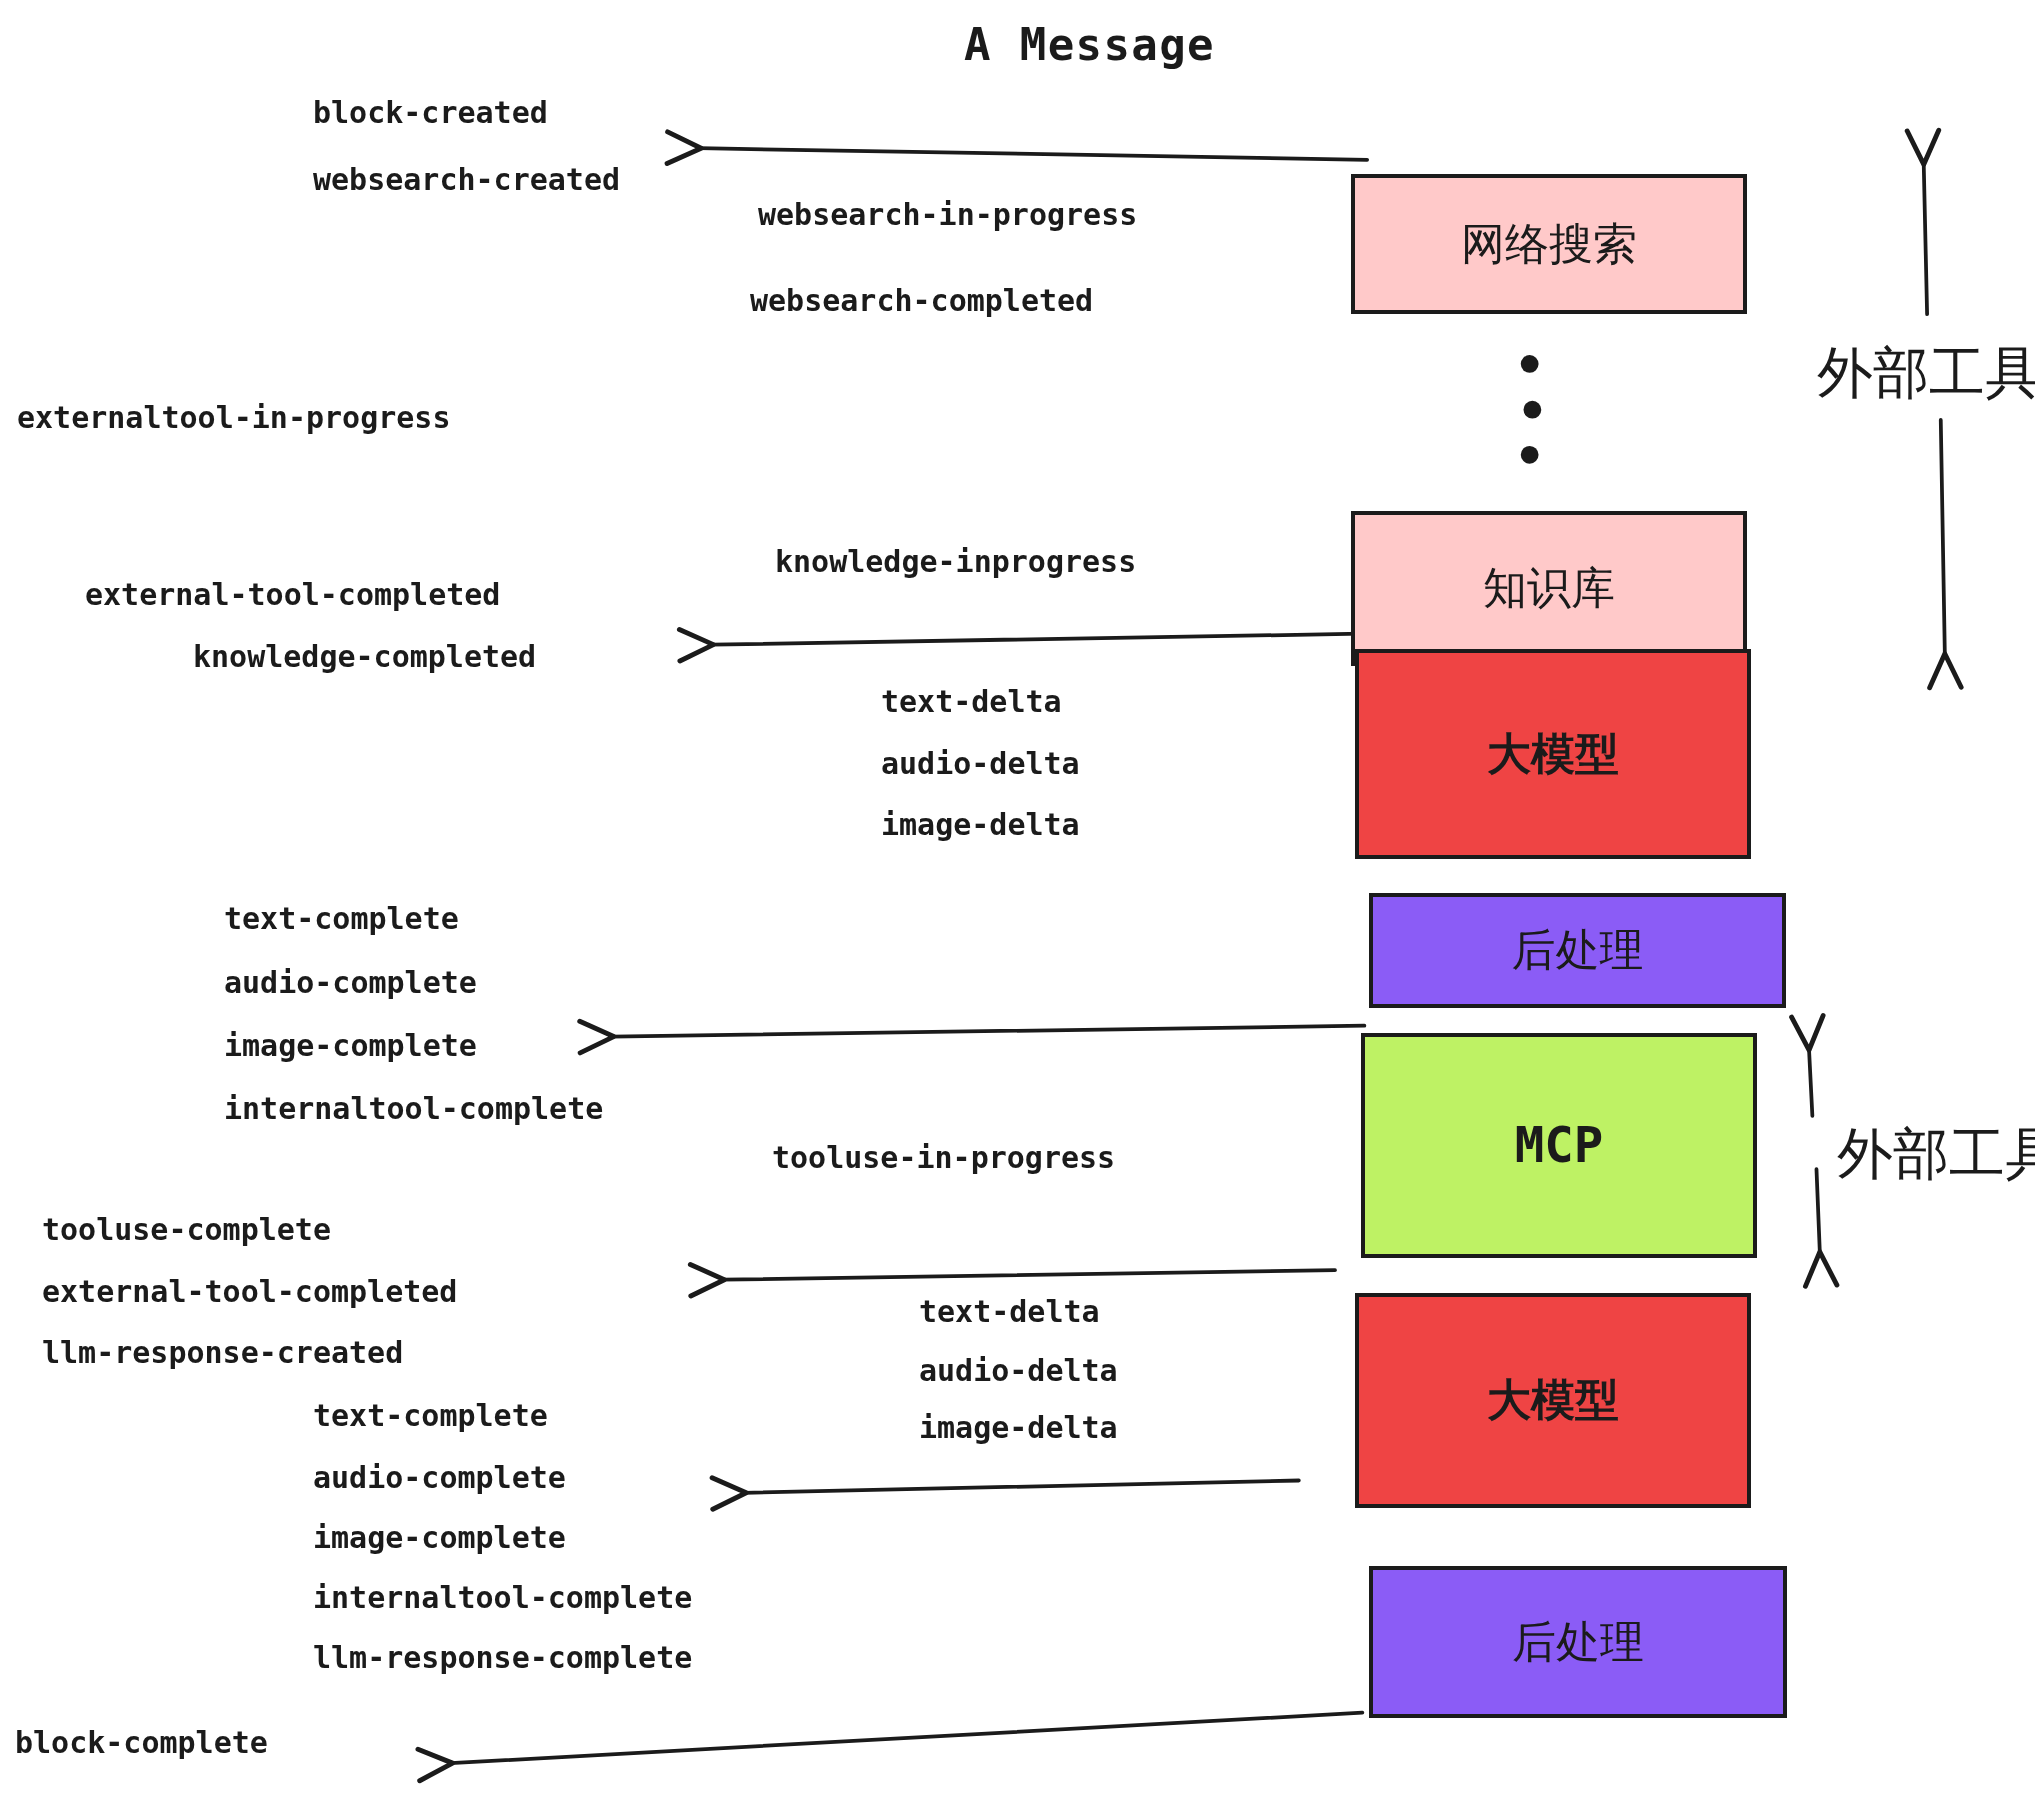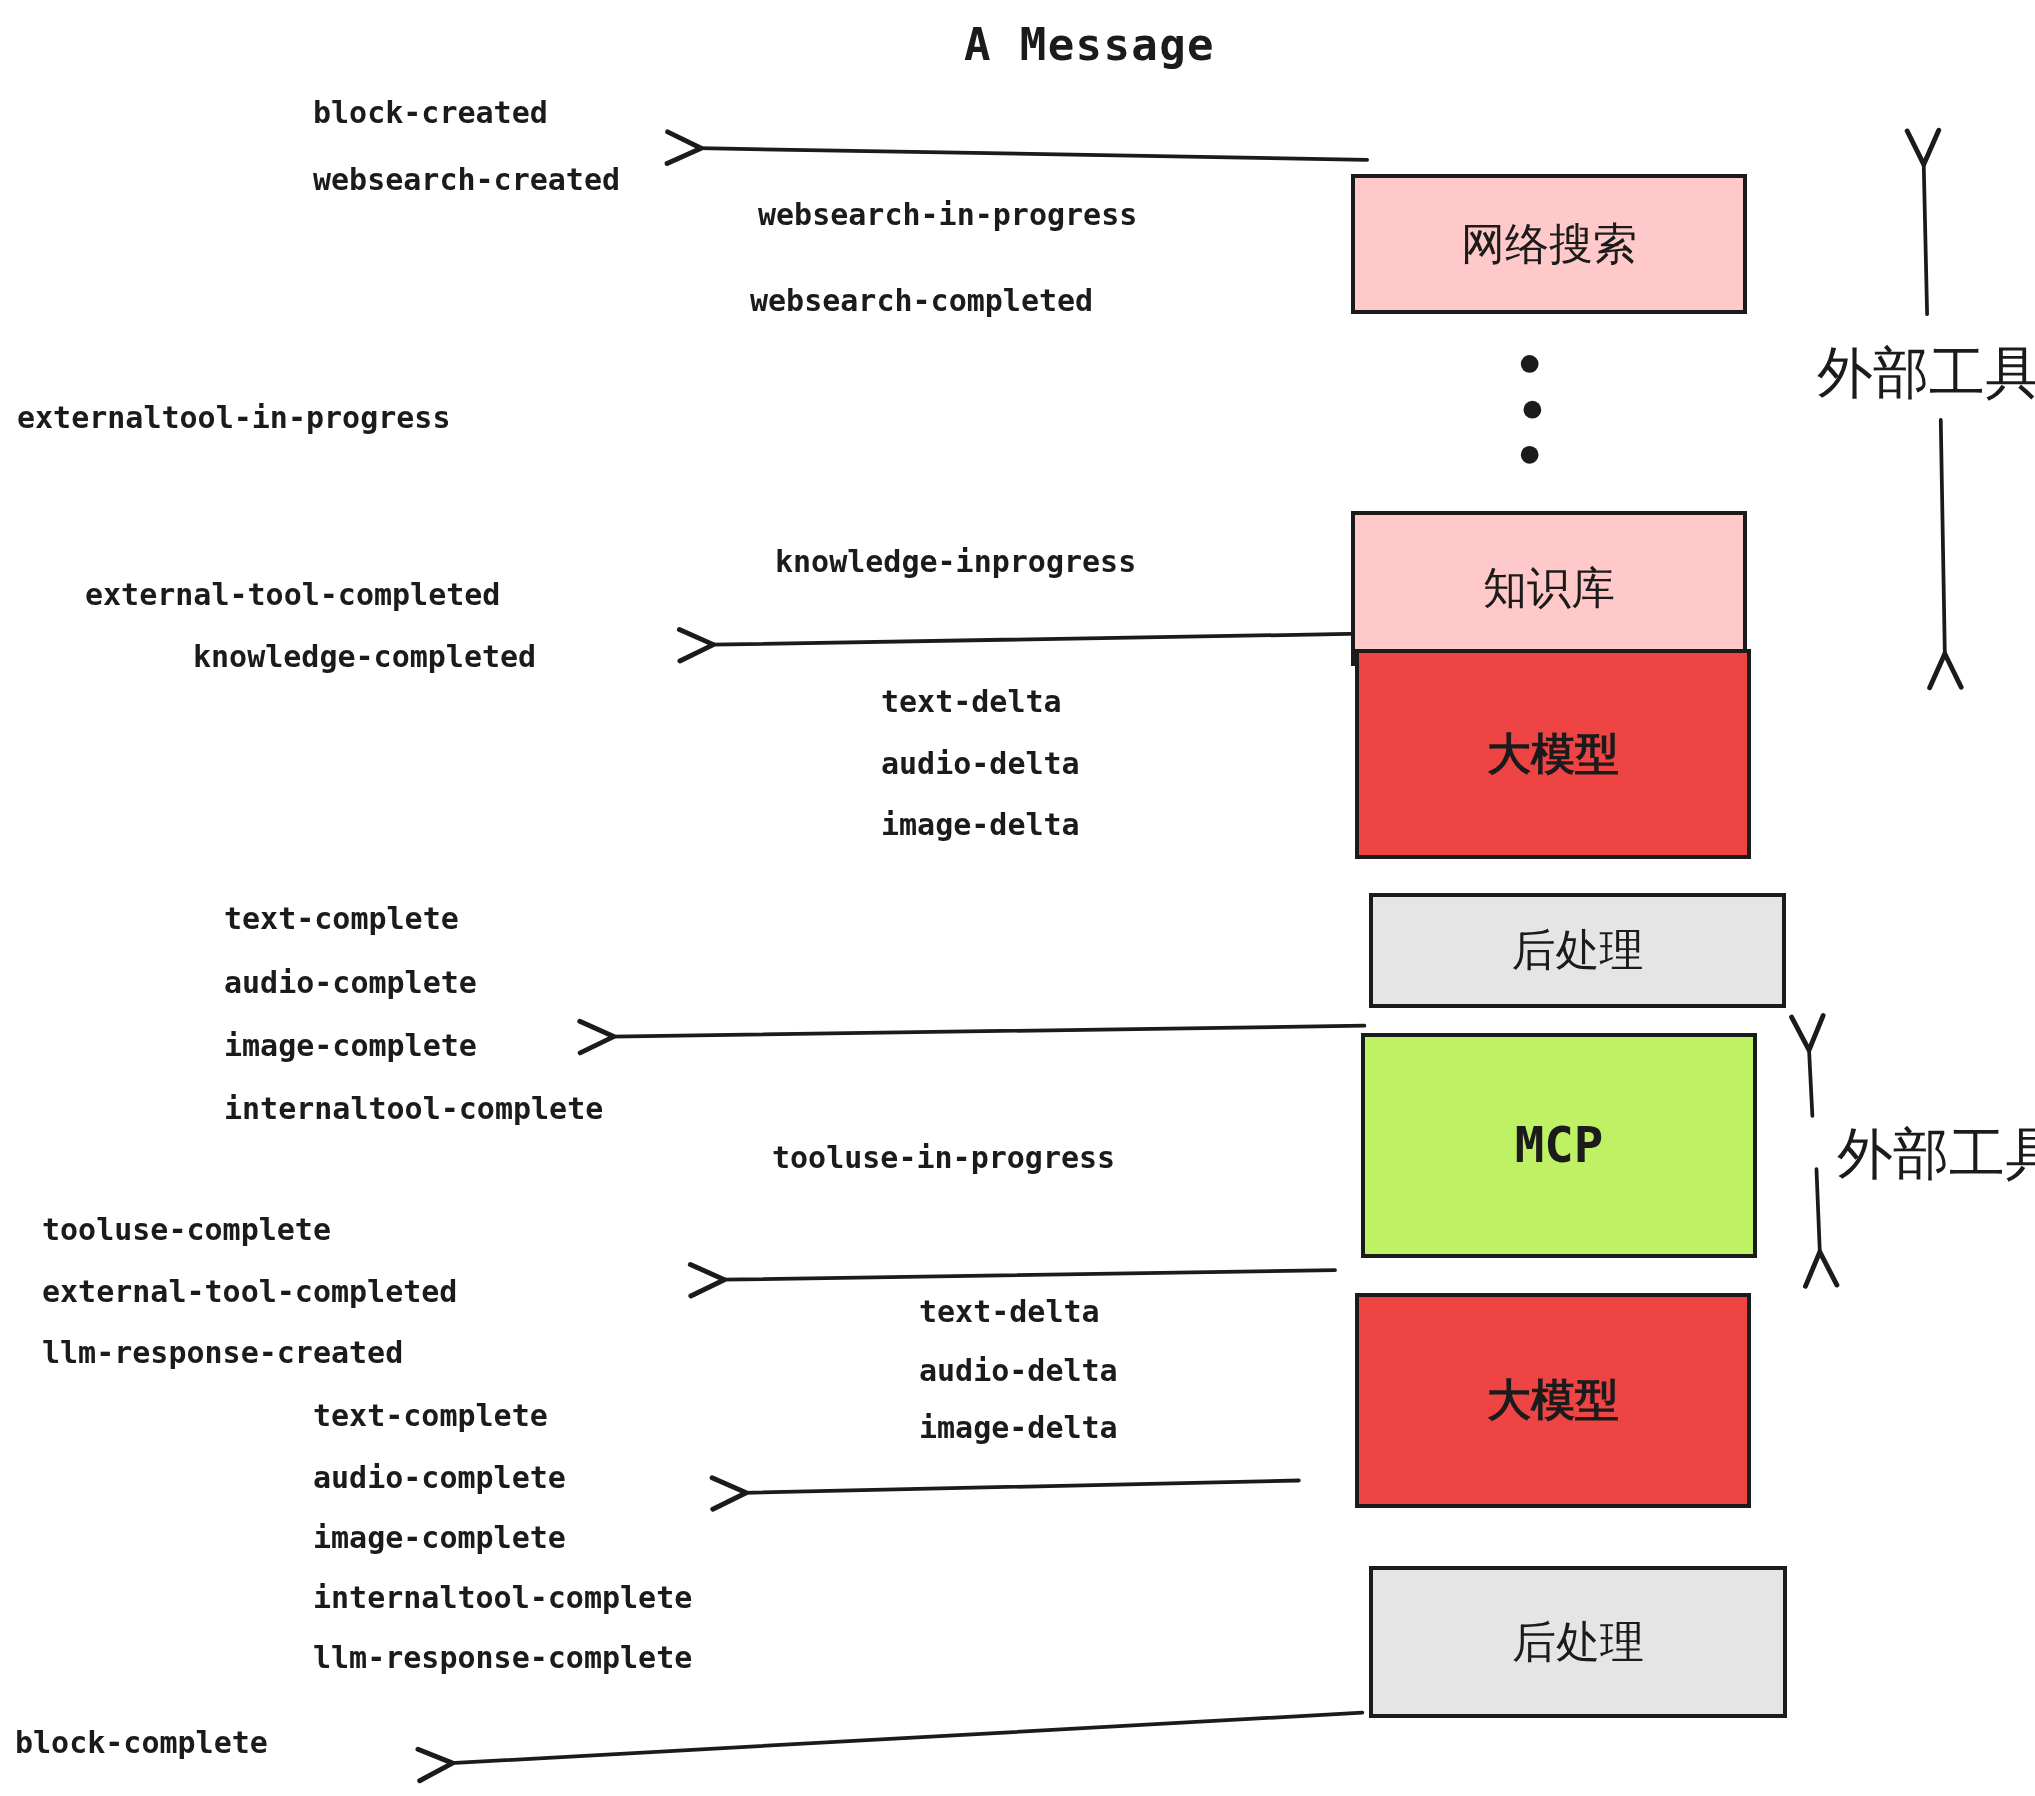--- a/index.html
+++ b/index.html
@@ -18,21 +18,21 @@
     position:absolute;font-size:30px;line-height:1.05;font-weight:600;white-space:nowrap;
   }
   .box{
     position:absolute;border:4.1px solid #1b1b1b;box-sizing:border-box;
     display:flex;align-items:center;justify-content:center;
     font-family:"Liberation Sans", sans-serif;font-size:44px;white-space:nowrap;
   }
   .box.pink{background:#ffc9c9;}
   .box.green{background:#ef4444;font-weight:bold;}
   .box.yellow{background:#bef264;}
-  .box.white{background:#e5e5e5;}
+  .box.white{background:#8b5cf6;}
   .box.mono{font-family:"DejaVu Sans Mono", monospace;font-weight:700;font-size:49px;}
   .anno{
     position:absolute;font-family:"Liberation Sans", sans-serif;
     font-size:56px;font-weight:500;white-space:nowrap;
   }
 </style>
 </head>
 <body>
 
 <div class="canvas">

